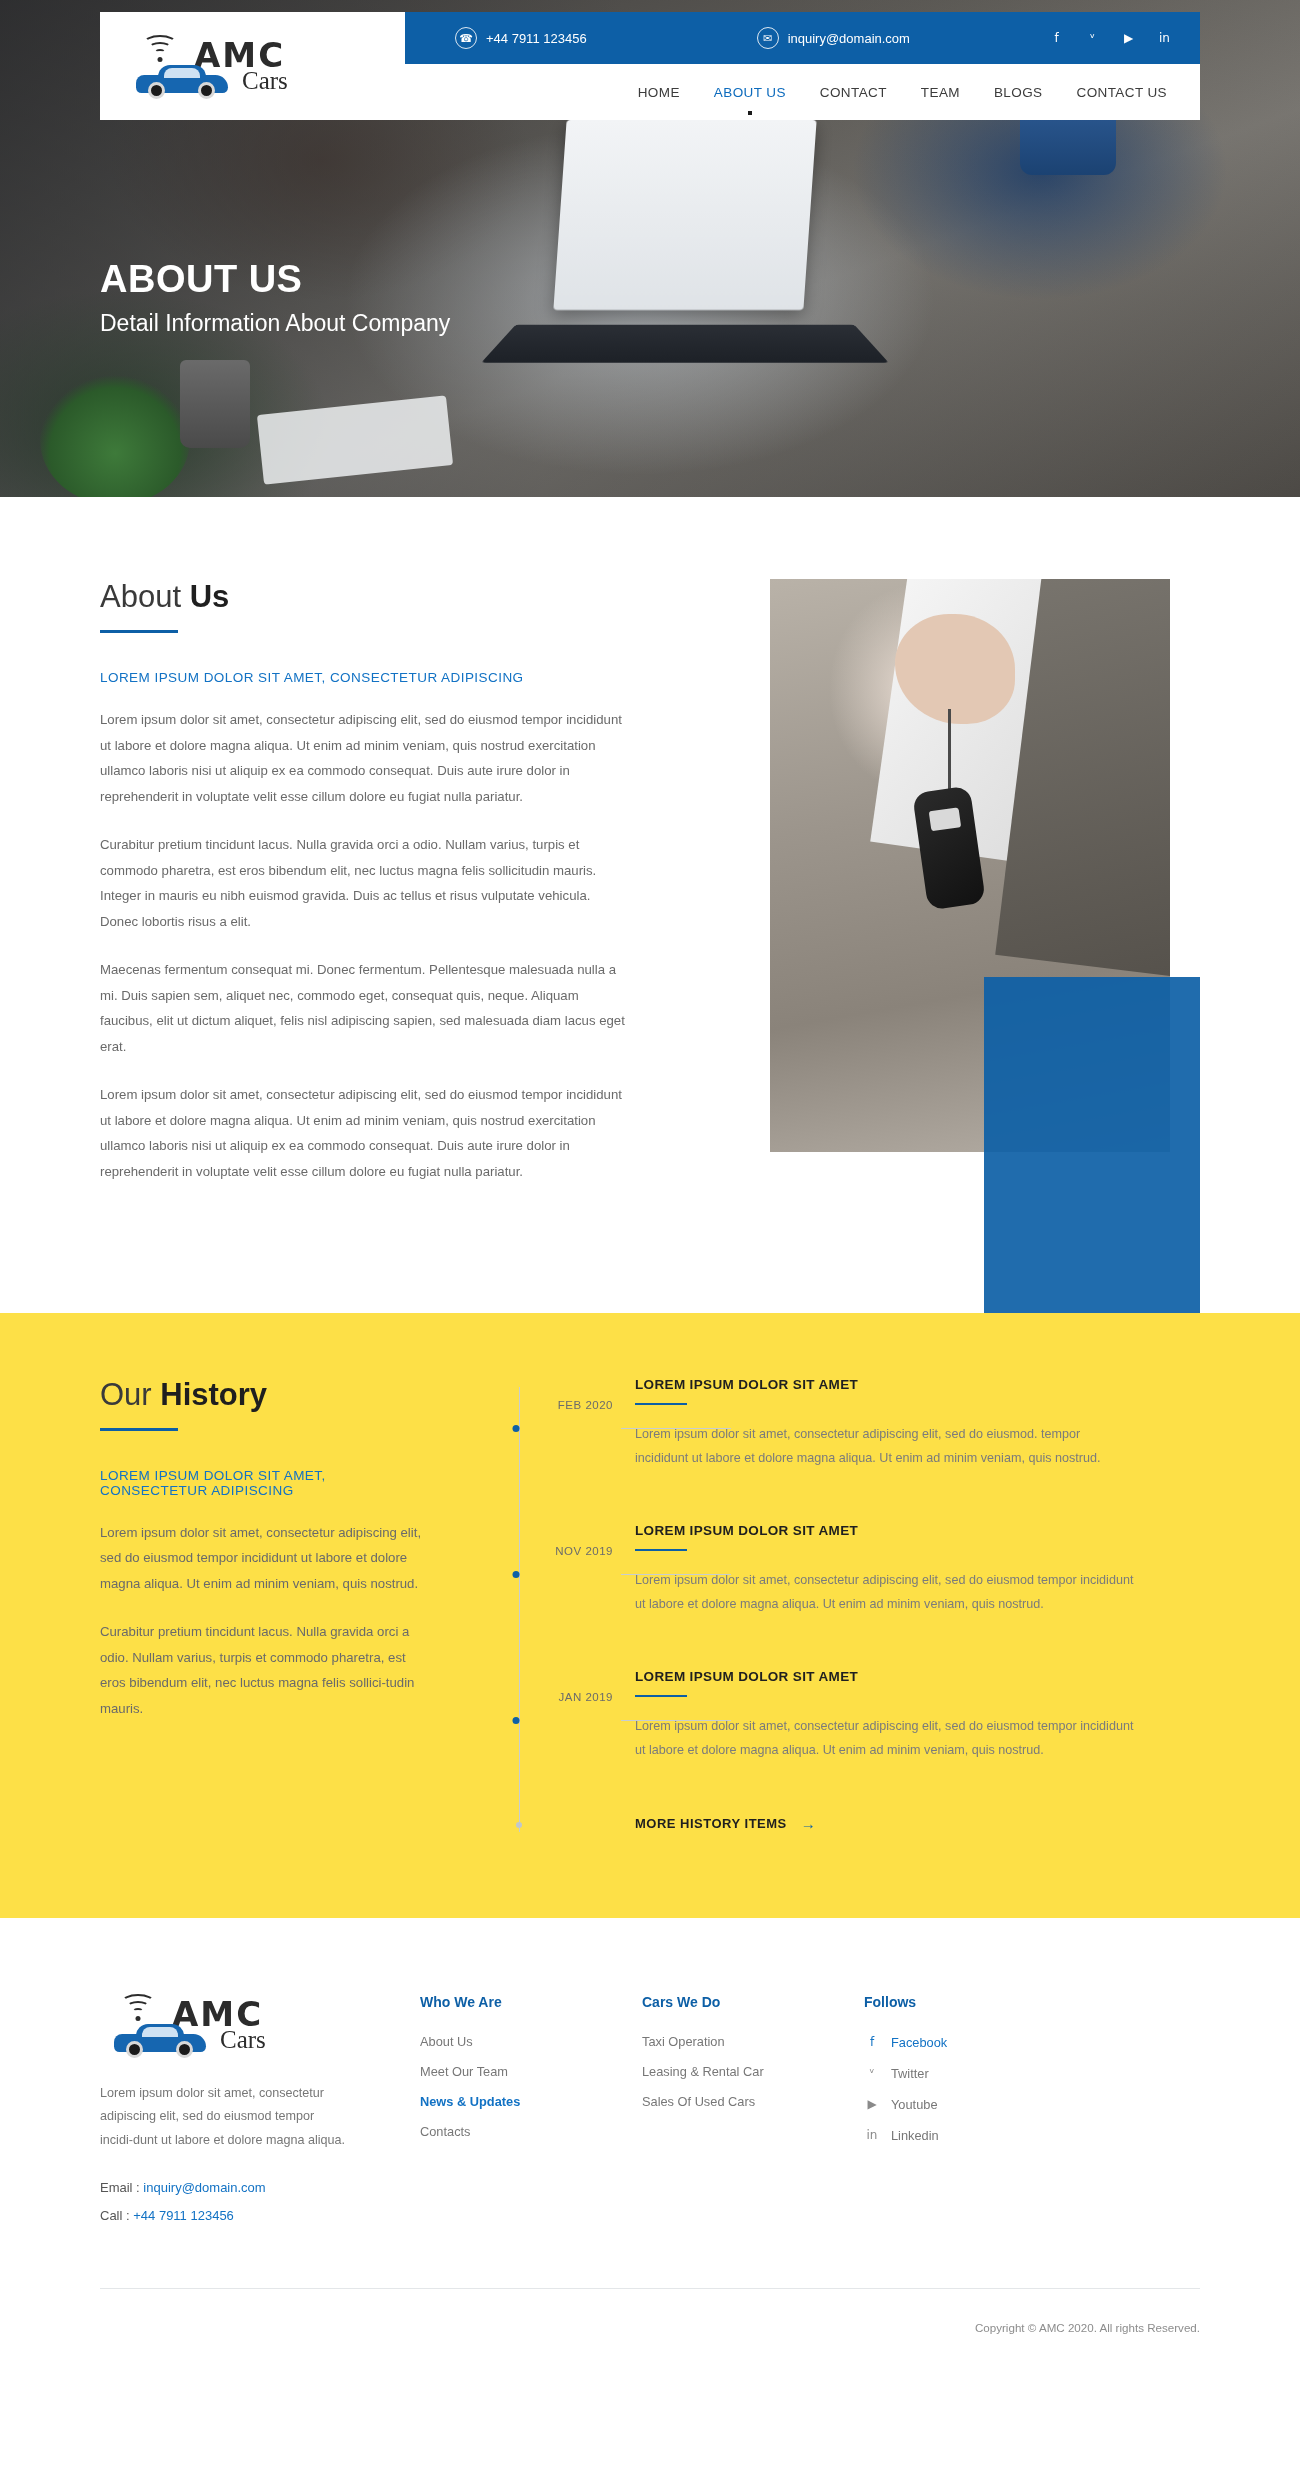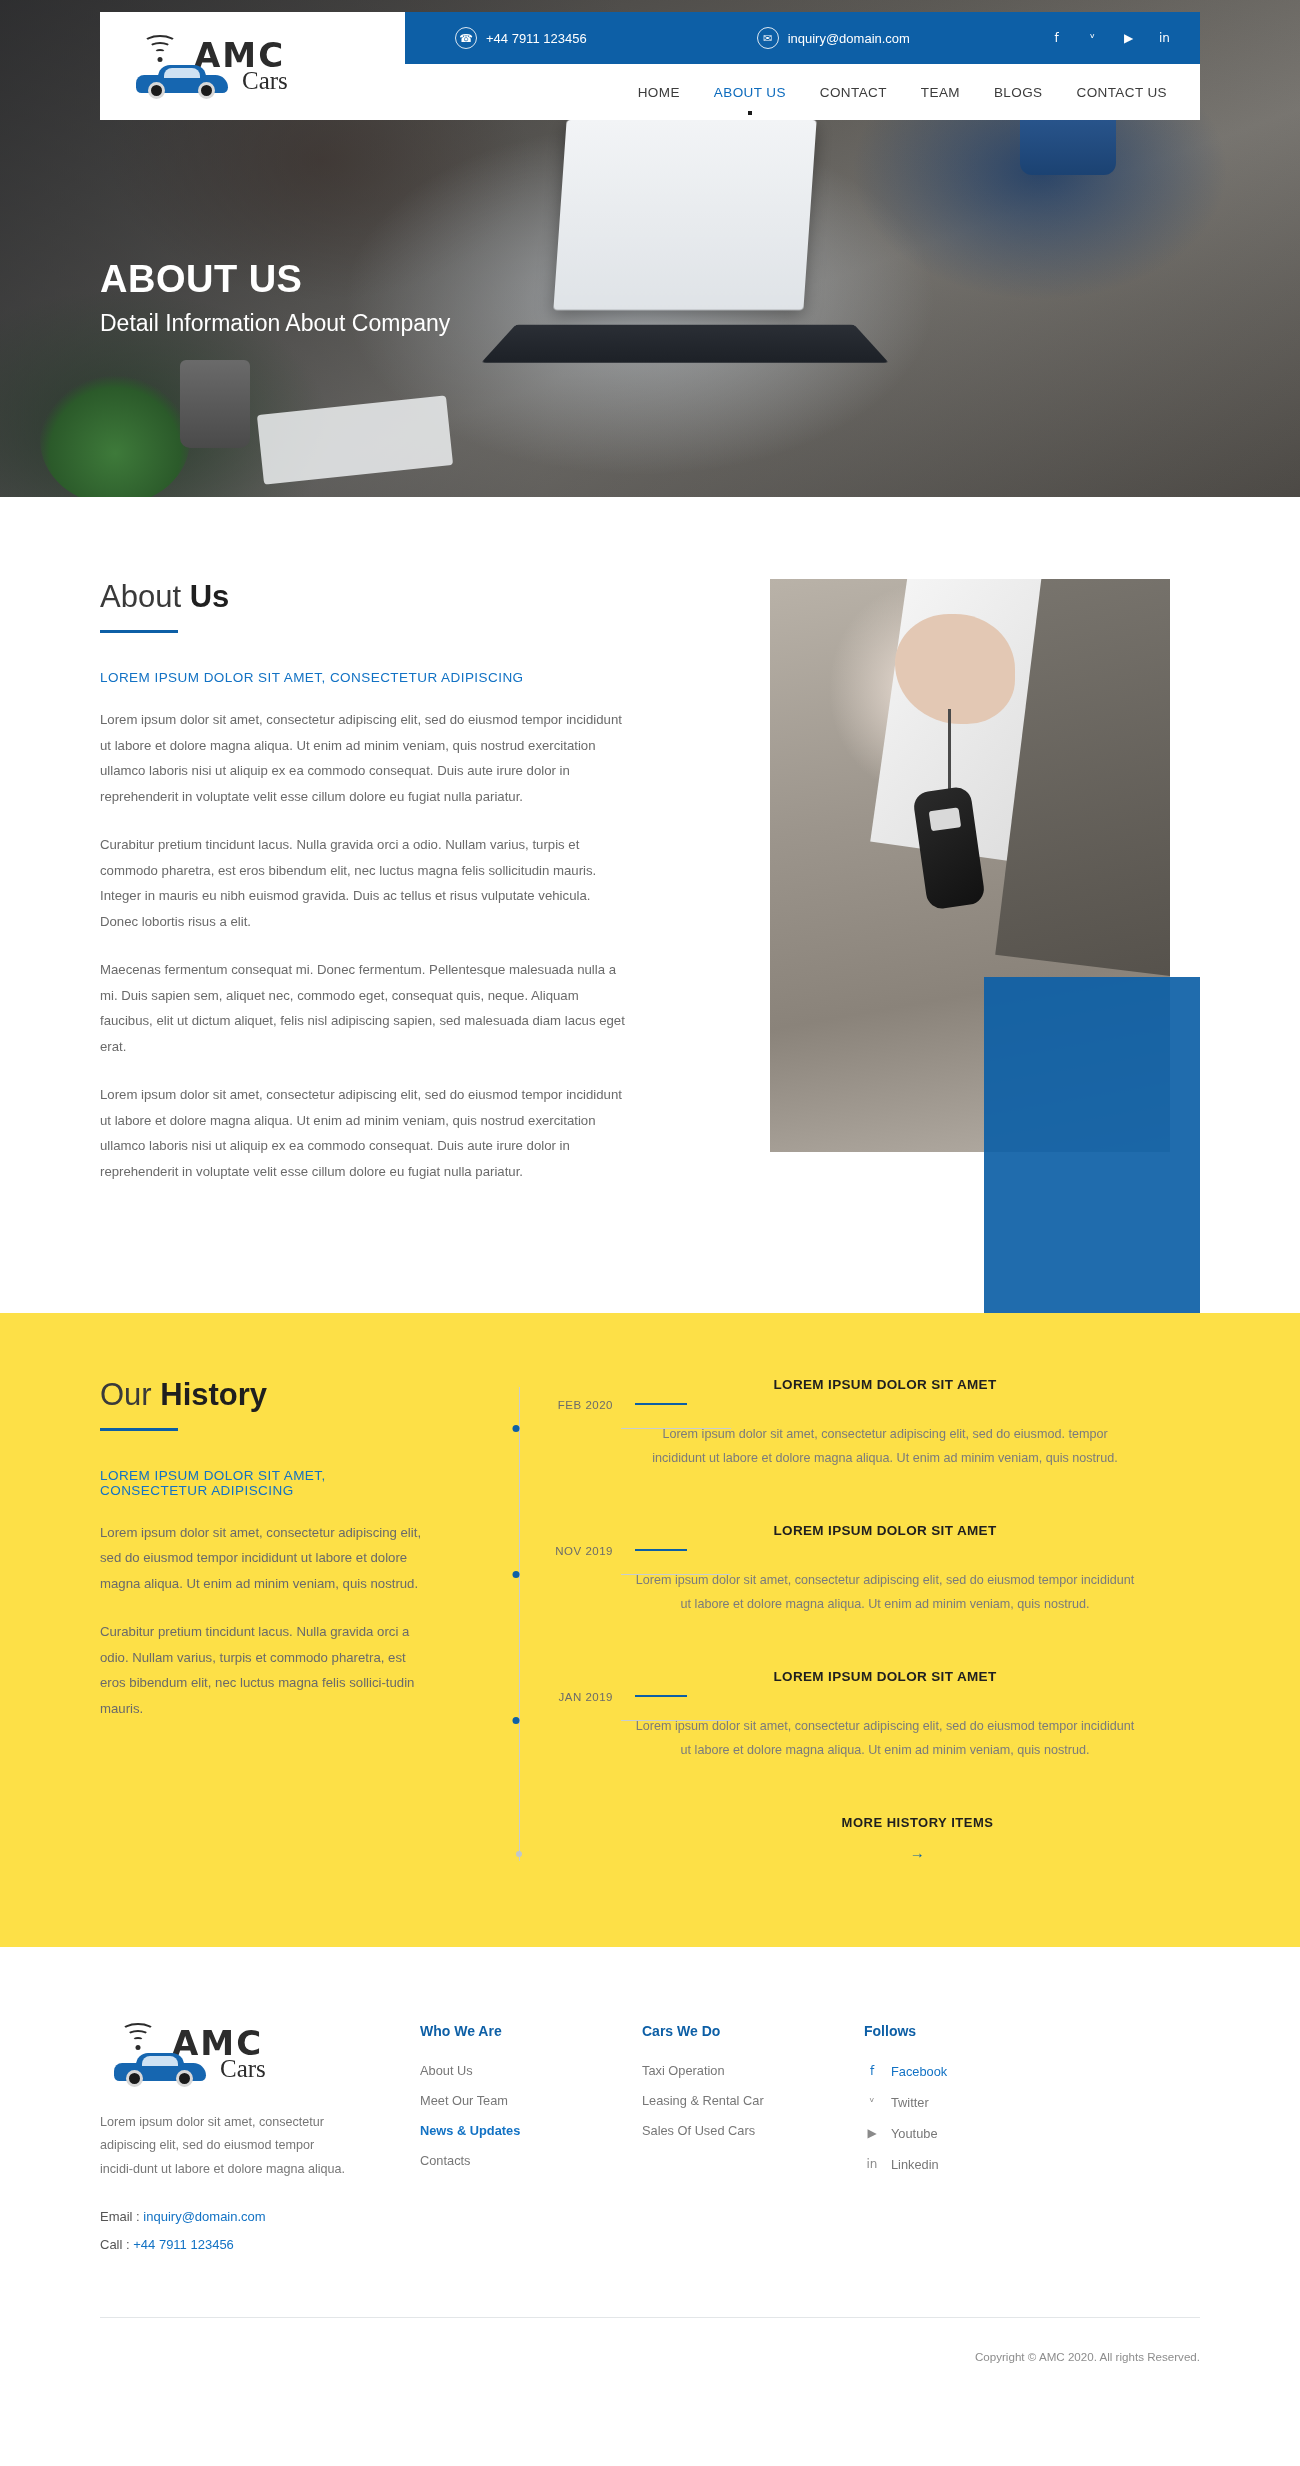--- a/index.html
+++ b/index.html
@@ -361,21 +361,21 @@
     border-radius: 50%;
     background: #0d5fa6;
     transform: translateX(-2.5px);
   }
   .tl-tick {
     position: absolute;
     left: -14px; top: 51px;
     width: 110px; height: 1px;
     background: #c7cdd2;
   }
-  .tl-body { position: relative; padding-left: 0; text-align: center; }
+  .tl-body { position: relative; padding-left: 0; }
   .tl-title {
     font-size: 13.5px;
     color: #1f1f1f;
     font-weight: bold;
     letter-spacing: .35px;
   }
   .tl-rule {
     width: 52px; height: 2px;
     background: #0d5fa6;
     margin-top: 11px;
@@ -602,21 +602,21 @@
         <div class="tl-date">JAN 2019</div>
         <div class="tl-dot"></div>
         <div class="tl-tick"></div>
         <div class="tl-body">
           <div class="tl-title">LOREM IPSUM DOLOR SIT AMET</div>
           <div class="tl-rule"></div>
           <div class="tl-text">Lorem ipsum dolor sit amet, consectetur adipiscing elit, sed do eiusmod tempor incididunt ut labore et dolore magna aliqua. Ut enim ad minim veniam, quis nostrud.</div>
         </div>
       </div>
 
-      <a class="more-history" href="#" style="text-decoration:none;flex-direction:column;">
+      <a class="more-history" href="#" style="text-decoration:none;">
         <span>MORE HISTORY ITEMS</span>
         <span class="arrow">→</span>
       </a>
       <div class="tl-end-dot"></div>
     </div>
   </div>
 
   <div class="footer">
     <div class="f-brand">
       <div class="f-logo">

